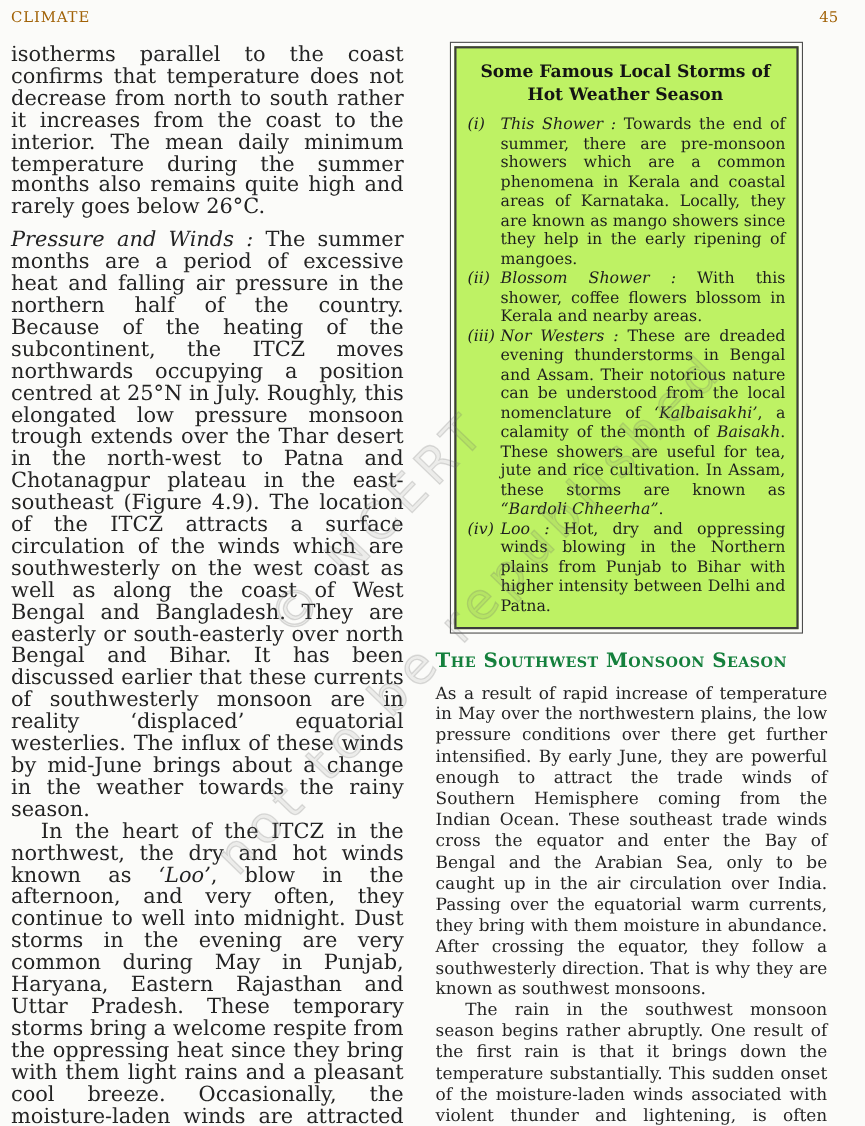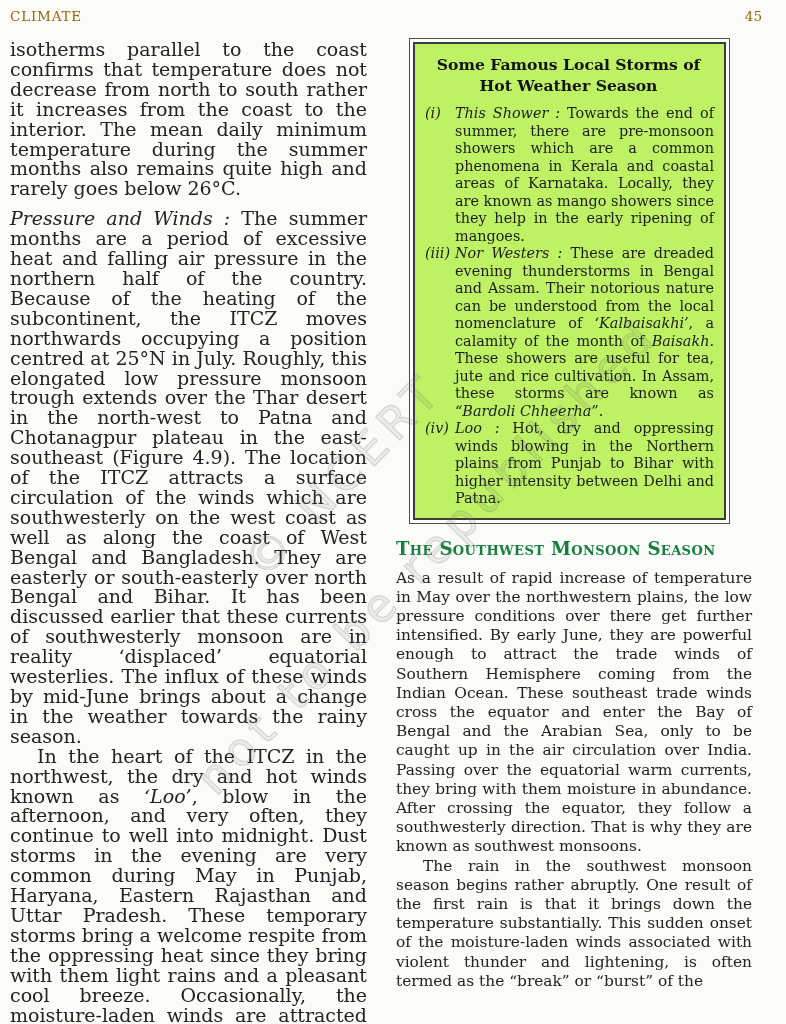--- a/index.html
+++ b/index.html
@@ -134,20 +134,24 @@
 
       <aside class="storm-box">
         <div class="storm-box-inner">
           <h3>Some Famous Local Storms of Hot Weather Season</h3>
           <ol class="storm-list">
             <li class="storm-item">
               <span class="num">(i)</span>
               <span class="itm"><span style="font-style: italic;">This Shower : </span><span>Towards the end of summer, there are pre-monsoon showers which are a common phenomena in Kerala and coastal areas of Karnataka. Locally, they are known as mango showers since they help in the early ripening of mangoes.</span></span>
             </li>
             <li class="storm-item">
+              <span class="num">(ii)</span>
+              <span class="itm"><span style="font-style: italic;">Blossom Shower : </span><span>With this shower, coffee flowers blossom in Kerala and nearby areas.</span></span>
+            </li>
+            <li class="storm-item">
               <span class="num">(iii)</span>
               <span class="itm"><span style="font-style: italic;">Nor Westers : </span><span>These are dreaded evening thunderstorms in Bengal and Assam. Their notorious nature can be understood from the local nomenclature of </span><span style="font-style: italic;">‘Kalbaisakhi’</span><span>, a calamity of the month of </span><span style="font-style: italic;">Baisakh</span><span>. These showers are useful for tea, jute and rice cultivation. In Assam, these storms are known as </span><span style="font-style: italic;">“Bardoli Chheerha”</span><span>.</span></span>
             </li>
             <li class="storm-item">
               <span class="num">(iv)</span>
               <span class="itm"><span style="font-style: italic;">Loo : </span><span>Hot, dry and oppressing winds blowing in the Northern plains from Punjab to Bihar with higher intensity between Delhi and Patna.</span></span>
             </li>
           </ol>
         </div>
       </aside>

